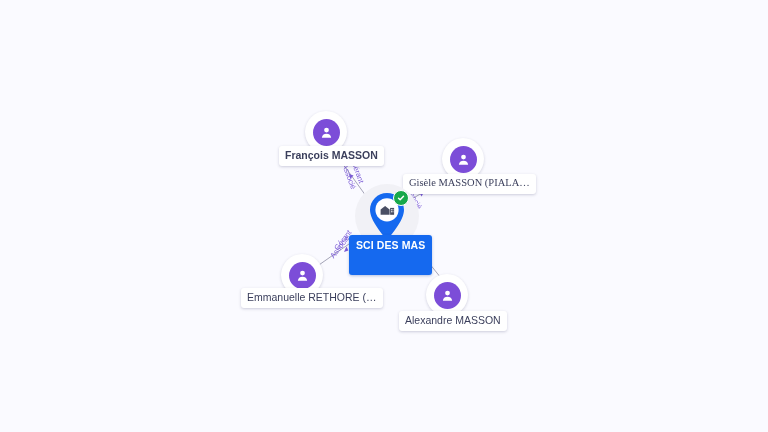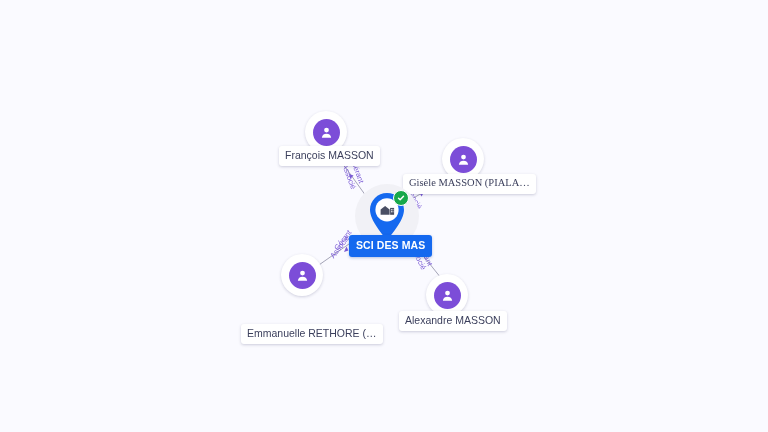--- a/index.html
+++ b/index.html
@@ -94,21 +94,21 @@
   }
   .company-label {
     position: absolute;
     background: #1569ef;
     color: #ffffff;
     border-radius: 3px;
     font-size: 10.5px;
     line-height: 1;
     font-weight: 600;
     letter-spacing: 0.1px;
-    padding: 5px 7px 6px 7px;
+    padding: 5px 7px 24px 7px;
     white-space: nowrap;
     box-shadow: 0 1px 3px rgba(20,60,150,0.30);
   }
 
   
   .edge-label {
     position: absolute;
     color: #7c5cd6;
     font-size: 7.5px;
     line-height: 1.05;
@@ -159,21 +159,21 @@
   <div class="edge-label" style="left:329px; top:255px; transform: rotate(-52deg);">Associé</div>
 
   <div class="person-node" style="left:305px; top:111px;">
     <div class="avatar-circle">
       <svg width="15" height="15" viewBox="0 0 24 24" fill="#ffffff">
         <circle cx="12" cy="8" r="3.8"></circle>
         <path d="M4.6 20.5c0-4.1 3.3-6.6 7.4-6.6s7.4 2.5 7.4 6.6z"></path>
       </svg>
     </div>
   </div>
-  <div class="node-label" style="left:279px; top:146px;">François MASSON</div>
+  <div class="node-label" style="left:279px; top:146px;font-weight:bold;">François MASSON</div>
 
   <div class="person-node" style="left:442px; top:138px;">
     <div class="avatar-circle">
       <svg width="15" height="15" viewBox="0 0 24 24" fill="#ffffff">
         <circle cx="12" cy="8" r="3.8"></circle>
         <path d="M4.6 20.5c0-4.1 3.3-6.6 7.4-6.6s7.4 2.5 7.4 6.6z"></path>
       </svg>
     </div>
   </div>
   <div class="node-label" style="left:403px; top:174px;font-family:Liberation Serif, serif;">Gisèle MASSON (PIALA…</div>
@@ -189,21 +189,21 @@
   <div class="node-label" style="left:399px; top:311px;">Alexandre MASSON</div>
 
   <div class="person-node" style="left:281px; top:254px;">
     <div class="avatar-circle">
       <svg width="15" height="15" viewBox="0 0 24 24" fill="#ffffff">
         <circle cx="12" cy="8" r="3.8"></circle>
         <path d="M4.6 20.5c0-4.1 3.3-6.6 7.4-6.6s7.4 2.5 7.4 6.6z"></path>
       </svg>
     </div>
   </div>
-  <div class="node-label" style="left:241px; top:288px;margin-top:36px;">Emmanuelle RETHORE (…</div>
+  <div class="node-label" style="left:241px; top:288px;">Emmanuelle RETHORE (…</div>
 
   <div class="company-node" style="left:355px; top:184px;">
     <div class="pin-wrap">
       <svg width="44" height="54" viewBox="0 0 44 54">
         <path d="M22 4 C12.6 4 5 11.5 5 20.8 C5 31.5 17 44.5 21.0 50.2 C21.5 50.9 22.5 50.9 23.0 50.2 C27 44.5 39 31.5 39 20.8 C39 11.5 31.4 4 22 4 Z" fill="#1569ef"></path>
         <circle cx="22" cy="20.8" r="11.6" fill="#ffffff"></circle>
         <g fill="#4a4f63">
           <path d="M15.6 25.8 v-5.4 l4.5 -3.3 l4.5 3.3 v5.4 z"></path>
           <rect x="25.1" y="18.9" width="4.0" height="6.9"></rect>
           <rect x="26.0" y="20.2" width="0.9" height="1.1" fill="#ffffff"></rect>

